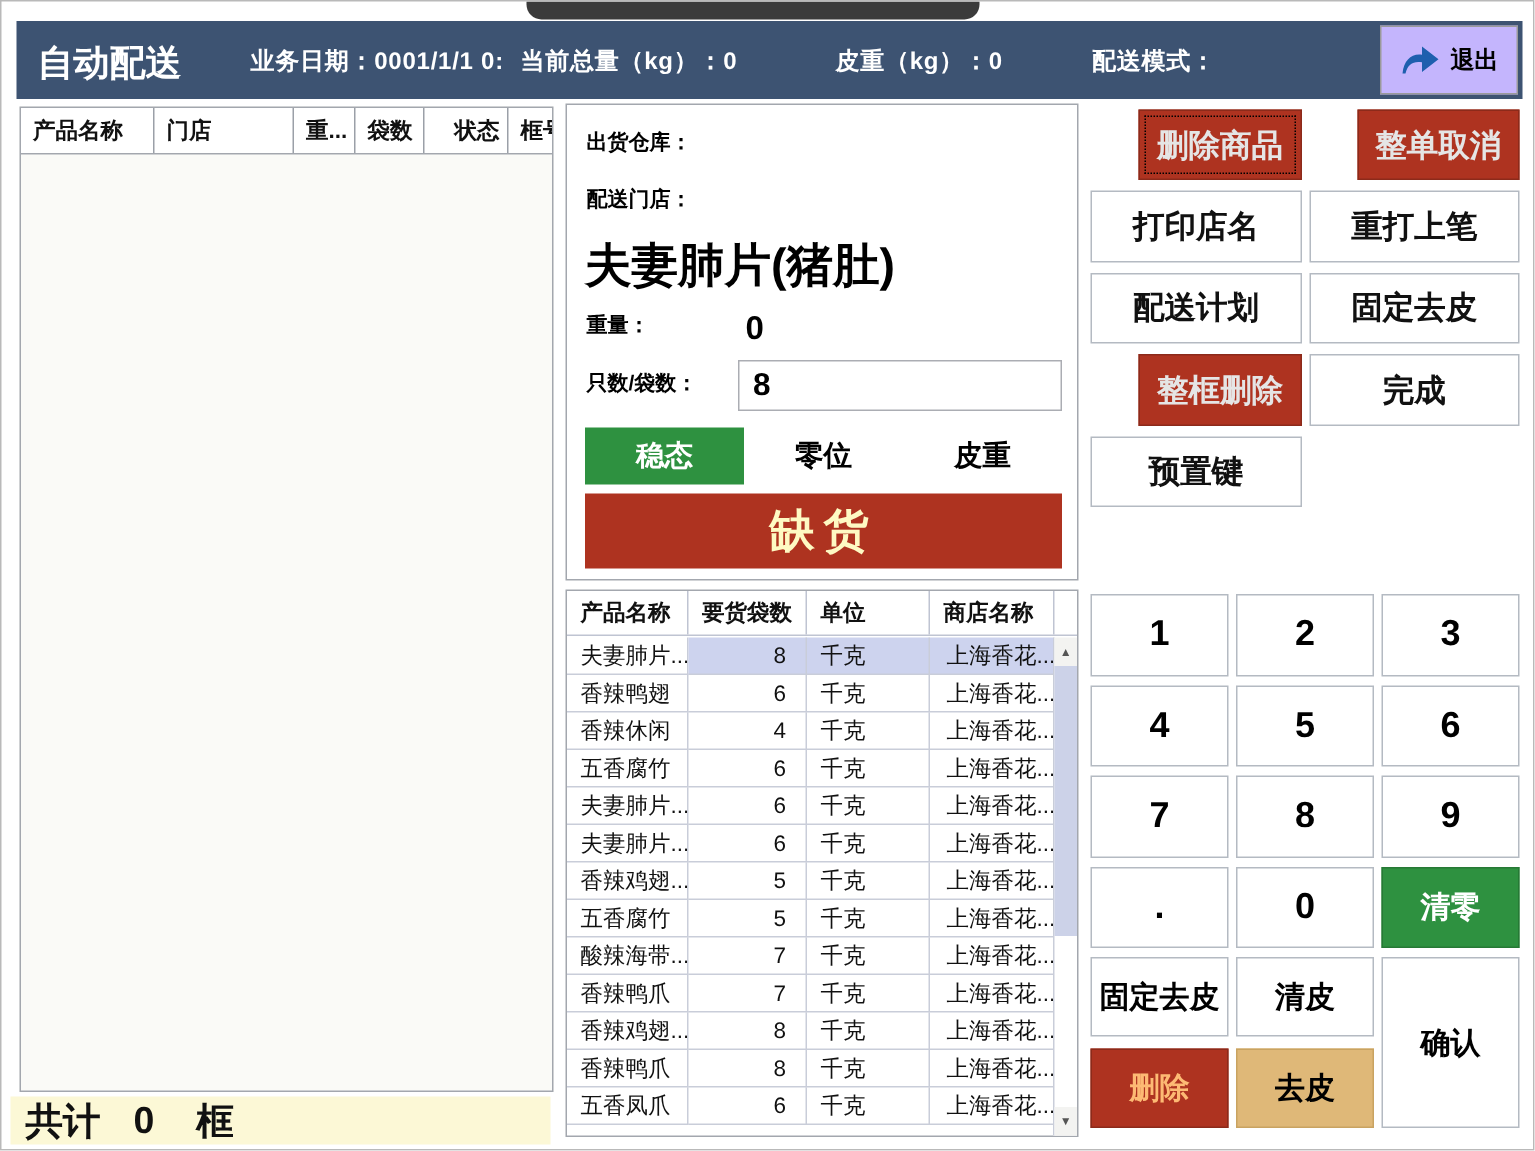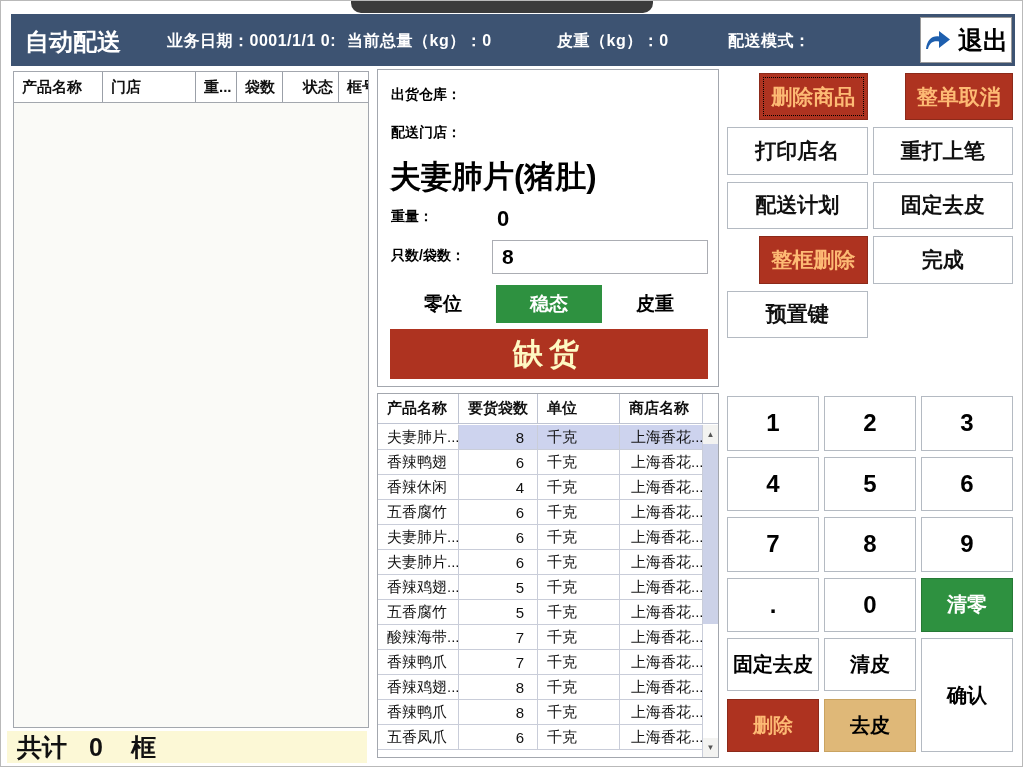--- a/index.html
+++ b/index.html
@@ -15,22 +15,22 @@
   
   .topbar { position:absolute; left:10px; top:13px; width:1004px; height:52px;
             background:#3d5372; color:#fff; }
   .app-title { position:absolute; left:14px; top:12px; font-size:24px; font-weight:bold; }
   .tb-info { position:absolute; top:17px; font-size:16px; font-weight:bold; letter-spacing:.5px; }
   .tb-date  { left:156px; }
   .tb-total { left:336px; }
   .tb-tare  { left:546px; }
   .tb-mode  { left:717px; }
   .exit-btn { position:absolute; right:3px; top:3px; width:92px; height:46px;
-              background:#ffffff; border:1px solid #9a9a9a; display:flex; align-items:center;
-              justify-content:center; gap:7px; color:#000; font-size:25px; font-weight:bold;
+              background:#c4b5fd; border:1px solid #9a9a9a; display:flex; align-items:center;
+              justify-content:center; gap:7px; color:#000; font-size:16px; font-weight:bold;
               cursor:pointer; }
 
   
   .left-panel { position:absolute; left:12px; top:70px; width:356px; height:657px;
                 border:1px solid #a3a7ae; background:#fafaf7; }
   .lp-header { display:flex; height:31px; background:#fff; border-bottom:1px solid #a3a7ae;
                font-size:15px; font-weight:bold; color:#111; }
   .lp-header .lcol { display:flex; align-items:center; padding-left:8px;
                      border-right:1px solid #9ba0a8; overflow:hidden; white-space:nowrap; }
   .lcol-0 { width:89px; } .lcol-1 { width:93px; } .lcol-2 { width:41px; }
@@ -90,21 +90,21 @@
   .sc-up { top:0; } .sc-down { bottom:0; }
   .sc-thumb { position:absolute; left:0; top:19px; width:15px; height:180px;
               background:#ccd2e8; cursor:pointer; }
 
   
   .actions-grid { position:absolute; left:726px; top:72px; width:286px; height:265px;
                   display:grid; grid-template-columns:1fr 1fr; grid-template-rows:repeat(5,1fr);
                   column-gap:5px; row-gap:7px; }
   .abtn { background:#fff; border:1px solid #b4bac2; display:flex; align-items:center;
           justify-content:center; font-size:21px; font-weight:bold; color:#111; cursor:pointer; }
-  .abtn.red { background:#ae3320; color:#fdba74; border-color:#8c2a1a;margin-left:32px; }
+  .abtn.red { background:#ae3320; color:#e5e5e5; border-color:#8c2a1a;margin-left:32px; }
   .abtn.focused { outline:1px dotted #000; outline-offset:-5px; }
 
   
   .numpad-grid { position:absolute; left:726px; top:395px; width:286px; height:236px;
                  display:grid; grid-template-columns:1fr 1fr 1fr; grid-template-rows:repeat(4,1fr);
                  column-gap:5px; row-gap:6px; }
   .key { background:#fff; border:1px solid #b4bac2; display:flex; align-items:center;
          justify-content:center; font-size:24px; font-weight:bold; color:#000; cursor:pointer; }
   .key.green { background:#2e9140; color:#fff; border-color:#267935; font-size:20px; }
 
@@ -159,22 +159,22 @@
 
   <div class="detail-panel">
     <div class="d-label d-warehouse">出货仓库：</div>
     <div class="d-label d-store">配送门店：</div>
     <div class="d-product">夫妻肺片(猪肚)</div>
     <div class="d-label d-weight-label">重量：</div>
     <div class="d-weight-value">0</div>
     <div class="d-label d-qty-label">只数/袋数：</div>
     <input class="qty-input" type="text" value="8" style="">
     <div class="status-row">
+      <div class="status-cell on">稳态</div>
       <div class="status-cell">零位</div>
-      <div class="status-cell on">稳态</div>
       <div class="status-cell">皮重</div>
     </div>
     <div class="shortage-btn">缺货</div>
   </div>
 
   <div class="order-panel">
     <div class="ot-header">
         <div class="mcol mcol-0">产品名称</div>
         <div class="mcol mcol-1">要货袋数</div>
         <div class="mcol mcol-2">单位</div>

